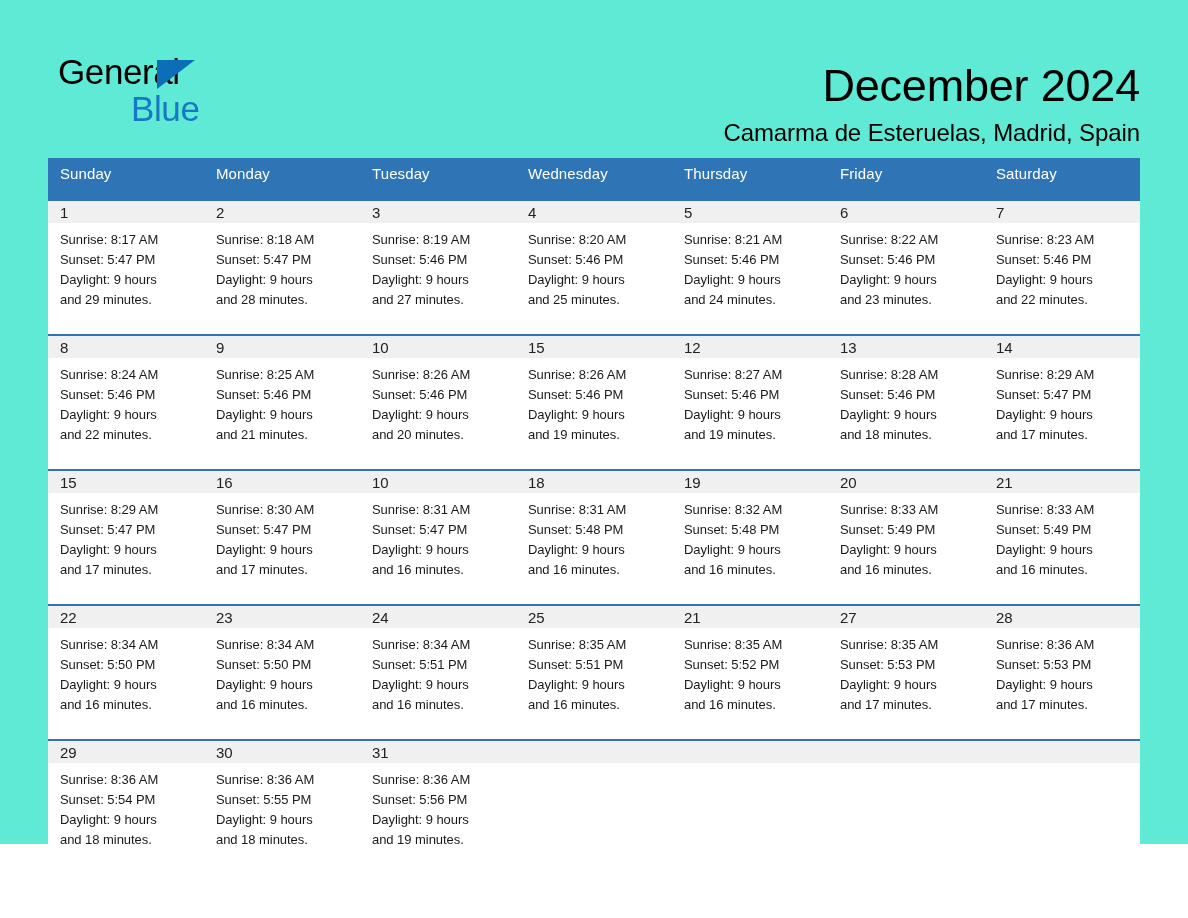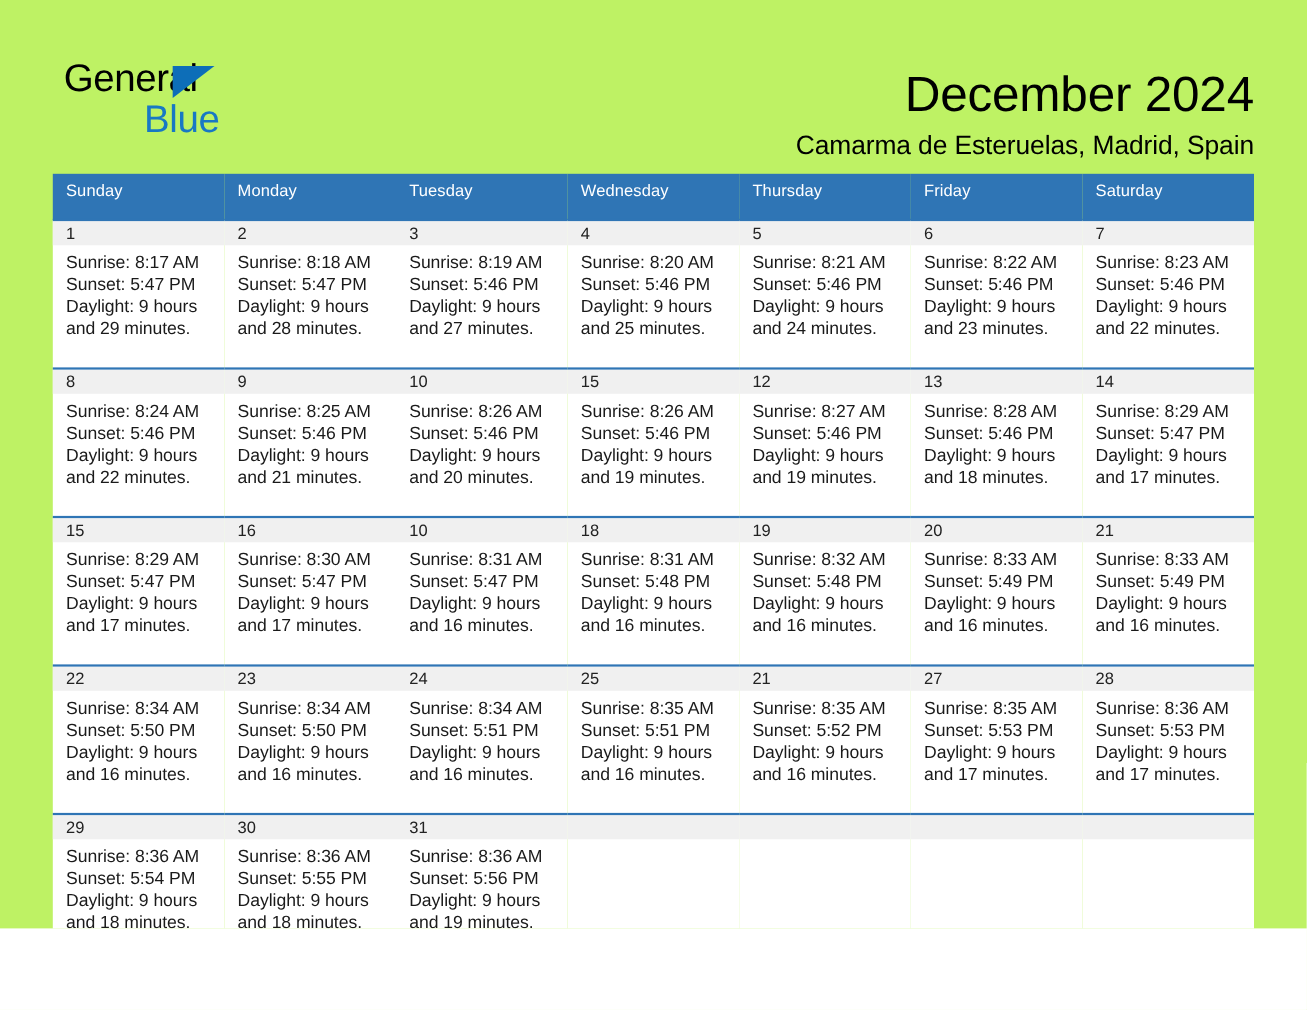--- a/index.html
+++ b/index.html
@@ -14,21 +14,21 @@
   body {
     font-family: "Liberation Sans", sans-serif;
     color: #000000;
     -webkit-font-smoothing: antialiased;
   }
 
   .page {
     position: relative;
     width: 1188px;
     height: 844px;
-    background: #bef264;
+    background: #5eead4;
     overflow: hidden;
   }
 
   
   .header {
     position: absolute;
     left: 48px;
     top: 38px;
     width: 1092px;
     height: 110px;
@@ -138,21 +138,21 @@
     background: #f0f0f0;
     height: 22px;
     padding: 2px 0 0 12px;
     font-size: 15px;
     line-height: 20px;
     color: #222222;
   }
 
   .day-info {
     padding: 7px 0 0 12px;
-    font-size: 16px;
+    font-size: 13px;
     line-height: 20px;
     color: #1a1a1a;
     letter-spacing: -0.05px;
   }
 
   .day-info div { white-space: nowrap; }
 
   .empty .daynum-band { background: #f0f0f0; }
 </style>
 </head>

